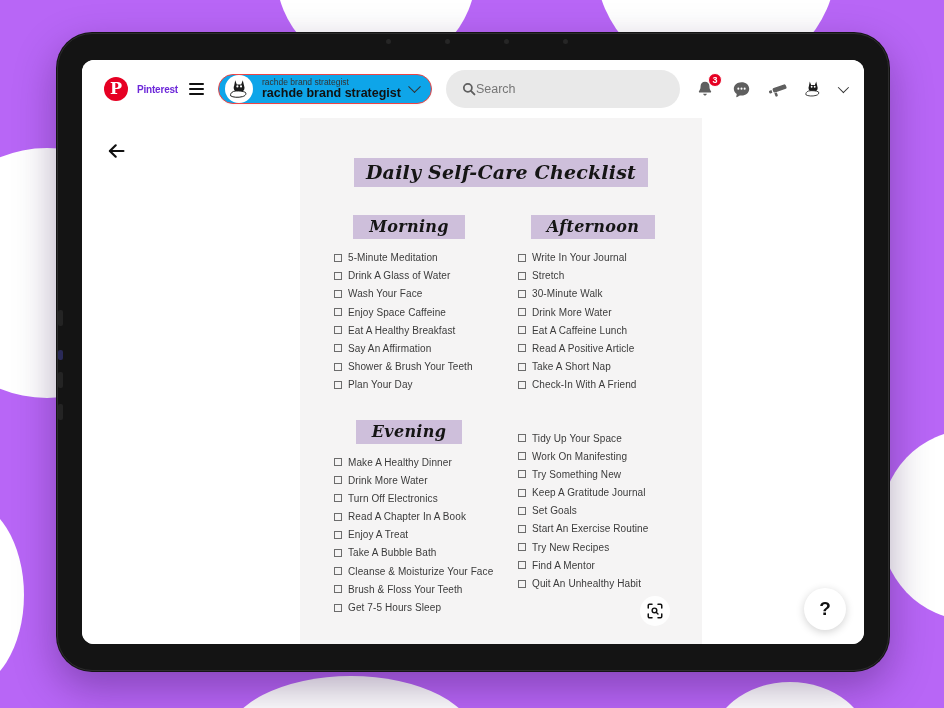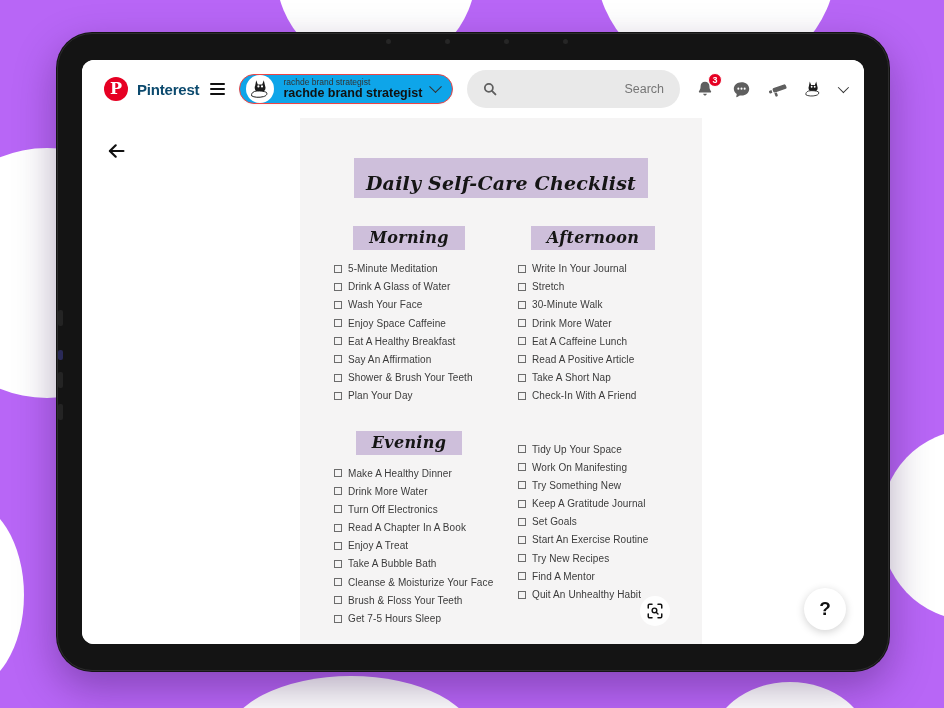--- a/index.html
+++ b/index.html
@@ -90,21 +90,21 @@
     background: #ffffff;
   }
   .brand { display: flex; align-items: center; gap: 9px; flex: none; }
   .pin-logo {
     width: 24px; height: 24px; border-radius: 50%;
     background: #e60023;
     display: flex; align-items: center; justify-content: center;
     color: #fff; font-weight: bold; font-size: 16px;
     font-family: "DejaVu Serif", serif; line-height: 1;
   }
-  .brand-name { font-size: 15px; font-weight: bold; color: #0c4a6e; letter-spacing: -0.2px; }
+  .brand-name { font-size: 10px; font-weight: bold; color: #6d28d9; letter-spacing: -0.2px; }
   .hamburger { display: inline-flex; flex-direction: column; gap: 3px; margin-left: 2px; cursor: pointer; }
   .hamburger span { display: block; width: 15px; height: 2px; background: #111; border-radius: 1px; }
 
   .account-pill {
     display: flex; align-items: center; gap: 9px;
     height: 30px;
     padding: 0 12px 0 6px;
     border: 1px solid #ef4444;
     border-radius: 20px;
     background: #0ea5e9;
@@ -121,25 +121,24 @@
   .acct-top { font-size: 8.5px; color: #333; }
   .acct-bottom { font-size: 12.5px; font-weight: bold; color: #111; }
   .chev { width: 9px; height: 9px; border-right: 1.8px solid #333; border-bottom: 1.8px solid #333;
           transform: rotate(45deg) translate(-2px,-2px); flex: none; }
 
   .searchbar {
     flex: 1 1 auto;
     height: 38px;
     background: #e9e9e9;
     border-radius: 19px;
-    display: flex; align-items: center; gap: 8px;
+    display: flex; align-items: center; 
     padding: 0 16px;
     max-width: 280px;
     cursor: text;
-    justify-content: space-between;
   }
   .searchbar .ph { font-size: 12.5px; color: #767676; }
 
   .hdr-icons { display: flex; align-items: center; gap: 14px; margin-left: auto; flex: none; }
   .hdr-ic { position: relative; width: 22px; height: 22px; cursor: pointer; display:flex; align-items:center; justify-content:center; }
   .badge {
     position: absolute; top: -5px; right: -6px;
     min-width: 14px; height: 14px; padding: 0 3px;
     background: #e60023; color: #fff;
     border-radius: 7px; font-size: 9px; font-weight: bold;
@@ -175,21 +174,21 @@
   .pin-inner { padding: 22px 26px 0; }
 
   .lav-title {
     display: inline-block;
     background: #cebfdb;
     color: #151515;
     font-family: "DejaVu Serif", serif;
     font-weight: bold;
     font-style: italic;
     font-size: 19px;
-    padding: 14px 12px 4px;
+    padding: 3px 12px 4px;
     letter-spacing: .2px;
   }
   .title-row { text-align: center; margin-top: 18px; }
 
   .cols { display: flex; gap: 18px; margin-top: 28px; }
   .col { flex: 1 1 0; min-width: 0; }
   .sec-head { text-align: center; }
   .lav-sub {
     display: inline-block;
     background: #cebfdb;

